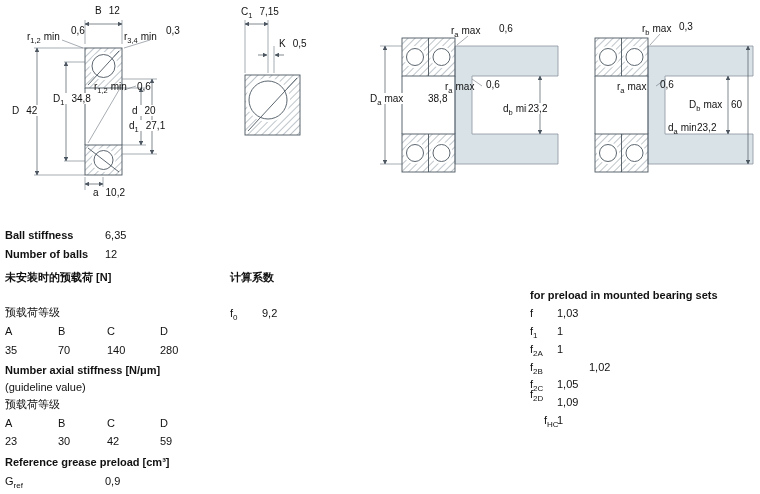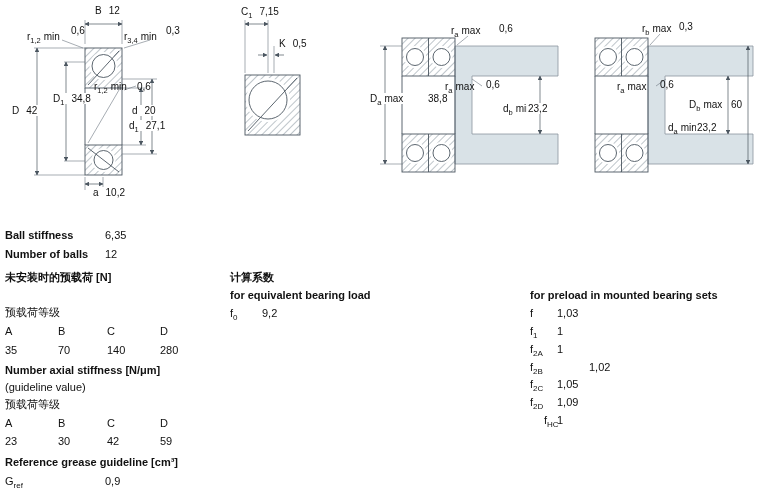--- a/index.html
+++ b/index.html
@@ -194,38 +194,37 @@
   <span class="txt" style="left:5px;top:398px">预载荷等级</span>
   <span class="txt" style="left:5px;top:417px">A</span>
   <span class="txt" style="left:58px;top:417px">B</span>
   <span class="txt" style="left:107px;top:417px">C</span>
   <span class="txt" style="left:160px;top:417px">D</span>
   <span class="txt" style="left:5px;top:435px">23</span>
   <span class="txt" style="left:58px;top:435px">30</span>
   <span class="txt" style="left:107px;top:435px">42</span>
   <span class="txt" style="left:160px;top:435px">59</span>
 
-  <span class="txt b" style="left:5px;top:456px">Reference grease guideline [cm³]</span>
+  <span class="txt b" style="left:5px;top:456px">Reference grease preload [cm³]</span>
   <span class="txt" style="left:5px;top:475px"><span>G</span><sub>ref</sub></span>
   <span class="txt" style="left:105px;top:475px">0,9</span>
 
   <span class="txt b" style="left:230px;top:271px">计算系数</span>
-  <span class="txt b" style="left:230px;top:289px">for equivalent bearing load</span>
   <span class="txt" style="left:230px;top:307px"><span>f</span><sub>0</sub></span>
   <span class="txt" style="left:262px;top:307px">9,2</span>
 
   <span class="txt b" style="left:530px;top:289px">for preload in mounted bearing sets</span>
   <span class="txt" style="left:530px;top:307px"><span>f</span><sub></sub></span>
   <span class="txt" style="left:557px;top:307px">1,03</span>
   <span class="txt" style="left:530px;top:325px"><span>f</span><sub>1</sub></span>
   <span class="txt" style="left:557px;top:325px">1</span>
   <span class="txt" style="left:530px;top:343px"><span>f</span><sub>2A</sub></span>
   <span class="txt" style="left:557px;top:343px">1</span>
   <span class="txt" style="left:530px;top:361px"><span>f</span><sub>2B</sub></span>
   <span class="txt" style="left:589px;top:361px">1,02</span>
   <span class="txt" style="left:530px;top:378px"><span>f</span><sub>2C</sub></span>
   <span class="txt" style="left:557px;top:378px">1,05</span>
-  <span class="txt" style="left:530px;top:396px"><span>f</span><sub>2D</sub></span>
+  <span class="txt" style="left:530px;top:388px"><span>f</span><sub>2D</sub></span>
   <span class="txt" style="left:557px;top:396px">1,09</span>
   <span class="txt" style="left:544px;top:414px"><span>f</span><sub>HC</sub></span>
   <span class="txt" style="left:557px;top:414px">1</span>
 
 </div>
 
 </body></html>

